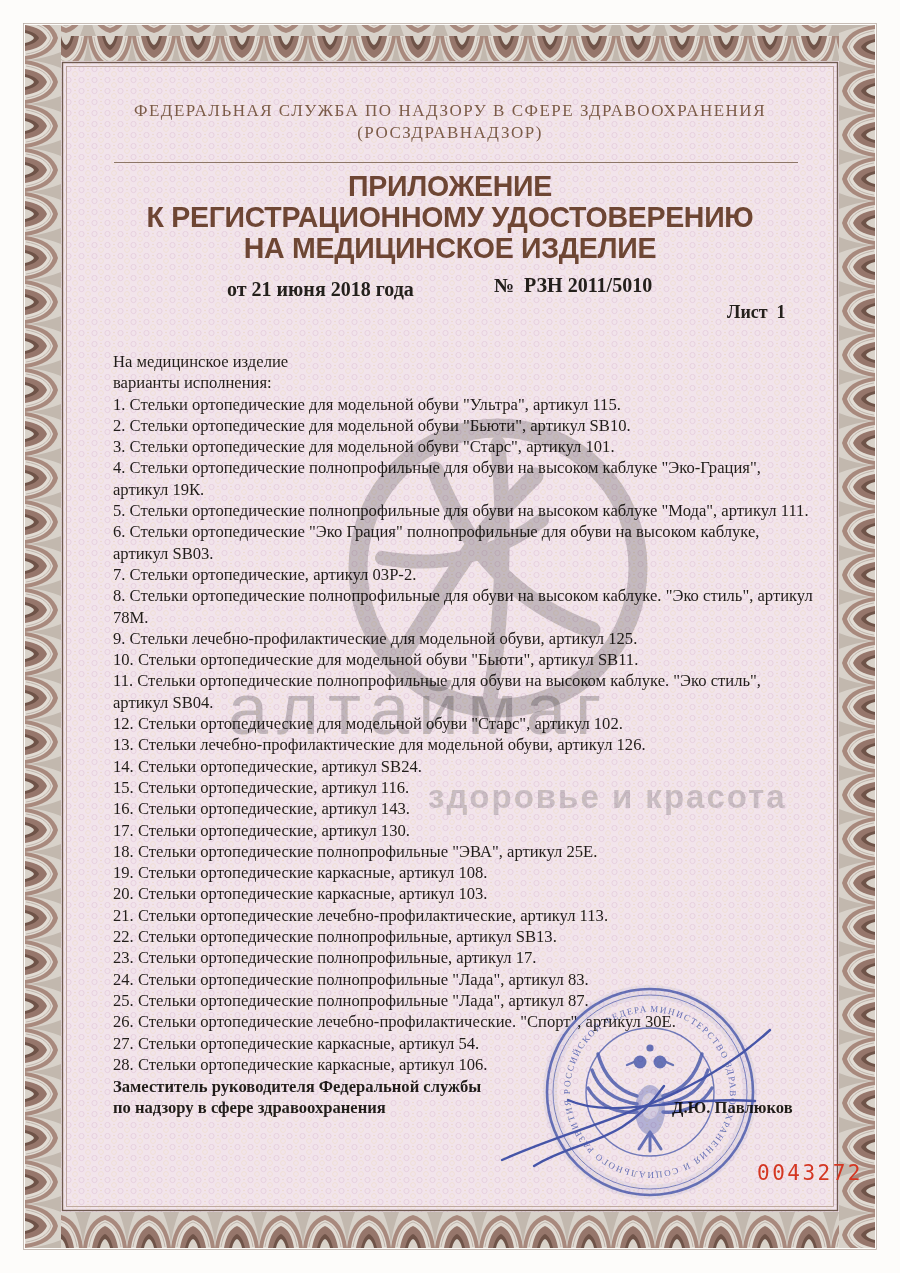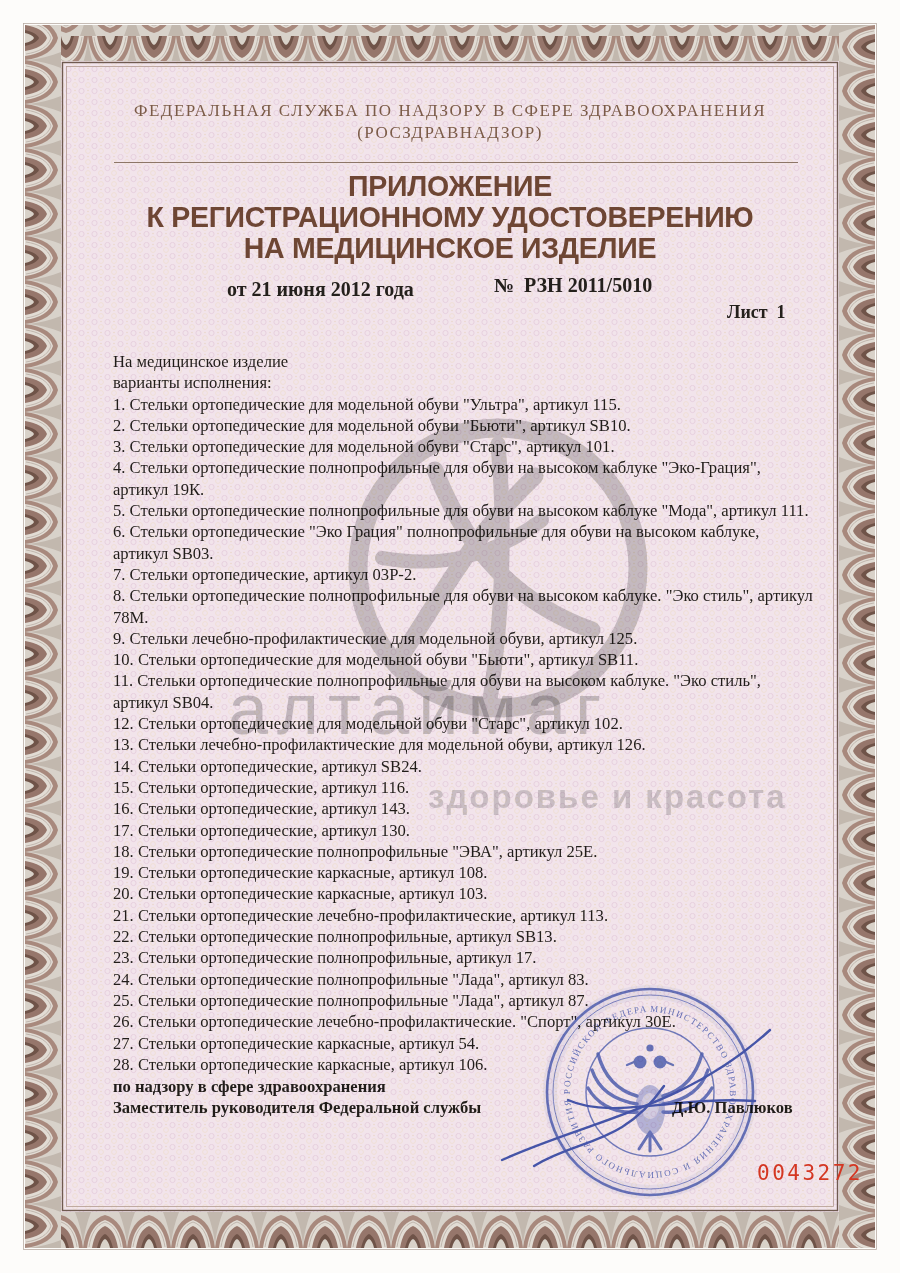--- a/index.html
+++ b/index.html
@@ -120,21 +120,21 @@
   <div class="wm wm-brand">алтаймаг</div>
   <div class="wm wm-tagline">здоровье и красота</div>
 
   <div class="content">
     <div class="issuer issuer1">ФЕДЕРАЛЬНАЯ СЛУЖБА ПО НАДЗОРУ В СФЕРЕ ЗДРАВООХРАНЕНИЯ</div>
     <div class="issuer issuer2">(РОСЗДРАВНАДЗОР)</div>
     <div class="divider"></div>
     <div class="title title1">ПРИЛОЖЕНИЕ</div>
     <div class="title title2">К РЕГИСТРАЦИОННОМУ УДОСТОВЕРЕНИЮ</div>
     <div class="title title3">НА МЕДИЦИНСКОЕ ИЗДЕЛИЕ</div>
-    <div class="dateline date-text">от 21 июня 2012 года</div>
+    <div class="dateline date-text">от 21 июня 2018 года</div>
     <div class="dateline number-text">№  РЗН 2011/5010</div>
     <div class="sheet-text">Лист  1</div>
 
     <div class="body">
       <div>На медицинское изделие</div>
       <div>варианты исполнения:</div>
       <div id="variant-list">
           <div>1. Стельки ортопедические для модельной обуви "Ультра", артикул 115.</div>
           <div>2. Стельки ортопедические для модельной обуви "Бьюти", артикул SB10.</div>
           <div>3. Стельки ортопедические для модельной обуви "Старс", артикул 101.</div>
@@ -158,22 +158,22 @@
           <div>21. Стельки ортопедические лечебно-профилактические, артикул 113.</div>
           <div>22. Стельки ортопедические полнопрофильные, артикул SB13.</div>
           <div>23. Стельки ортопедические полнопрофильные, артикул 17.</div>
           <div>24. Стельки ортопедические полнопрофильные "Лада", артикул 83.</div>
           <div>25. Стельки ортопедические полнопрофильные "Лада", артикул 87.</div>
           <div>26. Стельки ортопедические лечебно-профилактические. "Спорт", артикул 30Е.</div>
           <div>27. Стельки ортопедические каркасные, артикул 54.</div>
           <div>28. Стельки ортопедические каркасные, артикул 106.</div>
         </div>
       <div class="footer">
+        <div>Заместитель руководителя Федеральной службы</div>
         <div>по надзору в сфере здравоохранения</div>
-        <div>Заместитель руководителя Федеральной службы</div>
         <div class="signer-name">Д.Ю. Павлюков</div>
       </div>
     </div>
   </div>
 
   <div class="serial">0043272</div>
 
   <svg class="stamp" width="370" height="262" viewBox="0 0 370 262" aria-hidden="true">
     <g stroke="#3a54b6" fill="none">
       <circle cx="200" cy="124" r="103" stroke-width="2.6" opacity=".85"></circle>

